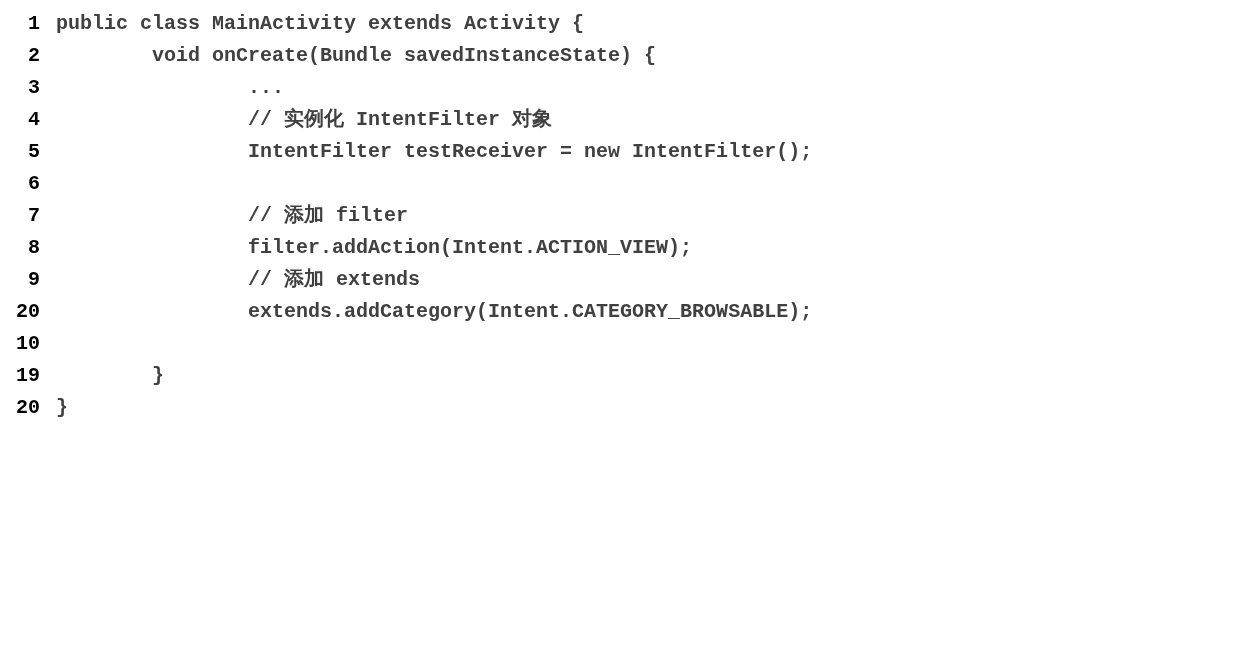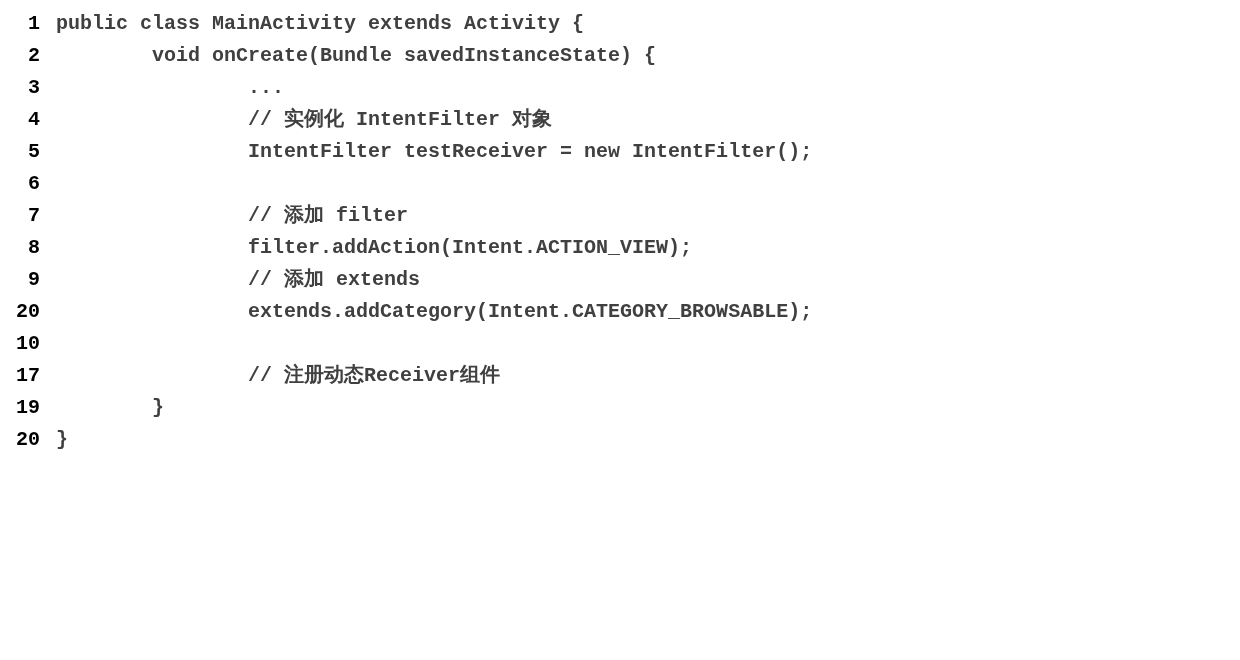--- a/index.html
+++ b/index.html
@@ -78,24 +78,20 @@
   </div>
   <div class="line">
     <span class="line-number">20</span>
     <span class="line-content">                extends.addCategory(Intent.CATEGORY_BROWSABLE);</span>
   </div>
   <div class="line">
     <span class="line-number">10</span>
     <span class="line-content"></span>
   </div>
   <div class="line">
-    <span class="line-number">17</span>
-    <span class="line-content">                // 注册动态Receiver组件</span>
-  </div>
-  <div class="line">
     <span class="line-number">19</span>
     <span class="line-content">        }</span>
   </div>
   <div class="line">
     <span class="line-number">20</span>
     <span class="line-content">}</span>
   </div>
 </div>
 
 </body></html>

